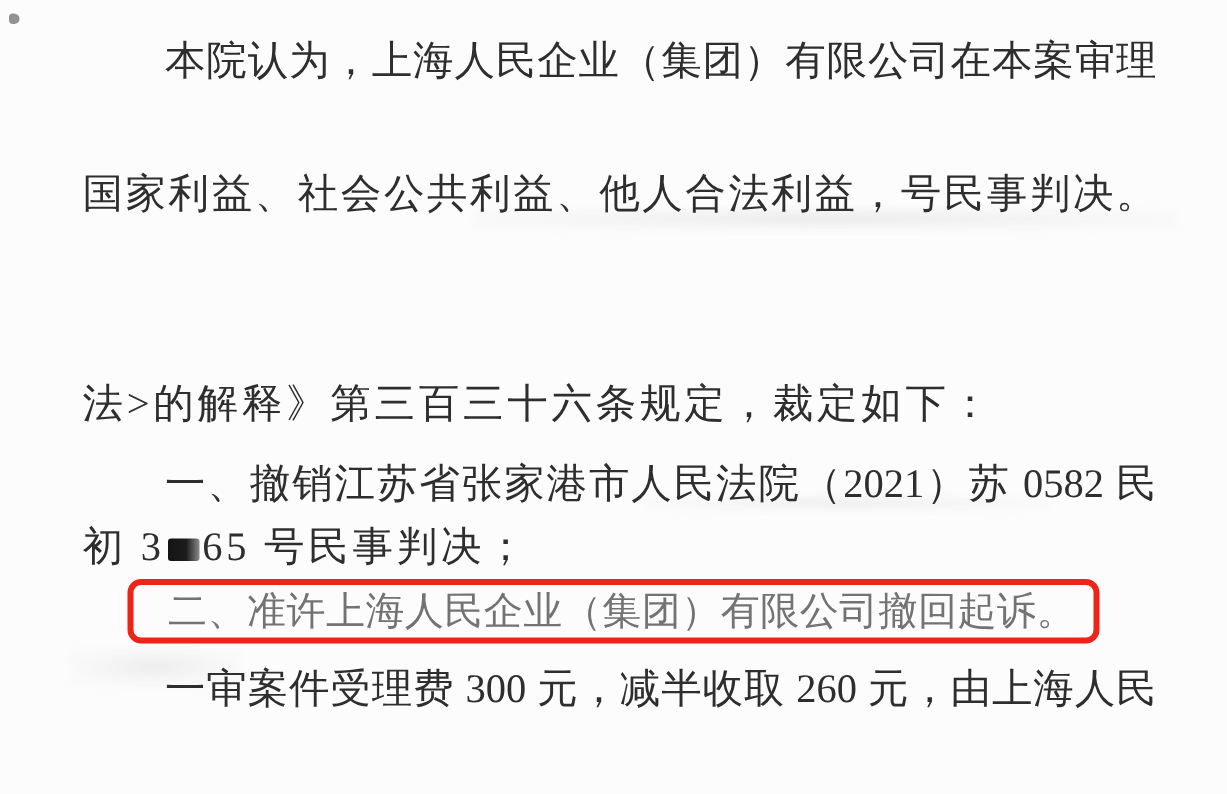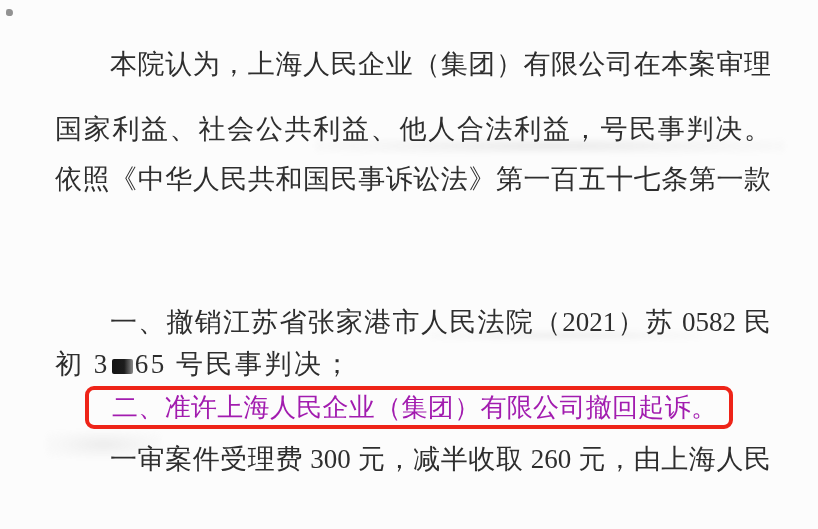--- a/index.html
+++ b/index.html
@@ -23,21 +23,21 @@
     text-align-last: justify;
     text-justify: inter-character;
     white-space: normal;
     font-weight: 400;
   }
   .indent { text-indent: 55px; }
   .partial {
     text-align-last: left;
     letter-spacing: 2.5px;
   }
-  .l1  { top: 22px; margin-top: 24px; }
+  .l1  { top: 22px; }
   .l2  { top: 66px; }
   .l3  { top: 111px; }
   .l4  { top: 161px; }
   .l5  { top: 206px; }
   .l6  { top: 251px; }
   .l7  { top: 304px; }
   .l8  { top: 346px; }
   .l10 { top: 441px; }
   .l11 { top: 486px; }
 
@@ -48,21 +48,21 @@
     width: 640px;
     height: 35px;
     border: 4px solid #ee2418;
     border-radius: 9px;
     box-sizing: content-box;
   }
   .highlight-box .boxed-text {
     padding: 0 12px 0 23px;
     font-size: 26px;
     line-height: 35px;
-    color: #a21caf;
+    color: #737373;
     text-align: justify;
     text-align-last: justify;
     text-justify: inter-character;
   }
   .redaction {
     display: inline-block;
     width: 21px;
     height: 15px;
     margin: 0 2px;
     vertical-align: -1px;
@@ -93,21 +93,21 @@
 
 <div class="page" style="background: rgb(252, 252, 252); color: rgb(46, 46, 46);">
 
   <span class="scan-speck"></span>
   <div class="scan-artifact artifact-1"></div>
   <div class="scan-artifact artifact-2"></div>
   <div class="scan-artifact artifact-3"></div>
 
   <div class="doc-line l1 indent">本院认为，上海人民企业（集团）有限公司在本案审理</div>
   <div class="doc-line l3">国家利益、社会公共利益、他人合法利益，号民事判决。</div>
-  <div class="doc-line l4">依照《中华人民共和国民事诉讼法》第一百五十七条第一款</div>
+  <div class="doc-line l6 partial">法&gt;的解释》第三百三十六条规定，裁定如下：</div>
   <div class="doc-line l7 indent">一、撤销江苏省张家港市人民法院（2021）苏 0582 民</div>
 
   <div class="doc-line l8 partial">
     <span>初 3</span><span class="redaction"></span><span>65 号民事判决；</span>
   </div>
 
   <div class="highlight-box" style="border-color: rgb(238, 36, 24);">
     <div class="boxed-text">二、准许上海人民企业（集团）有限公司撤回起诉。</div>
   </div>
 

